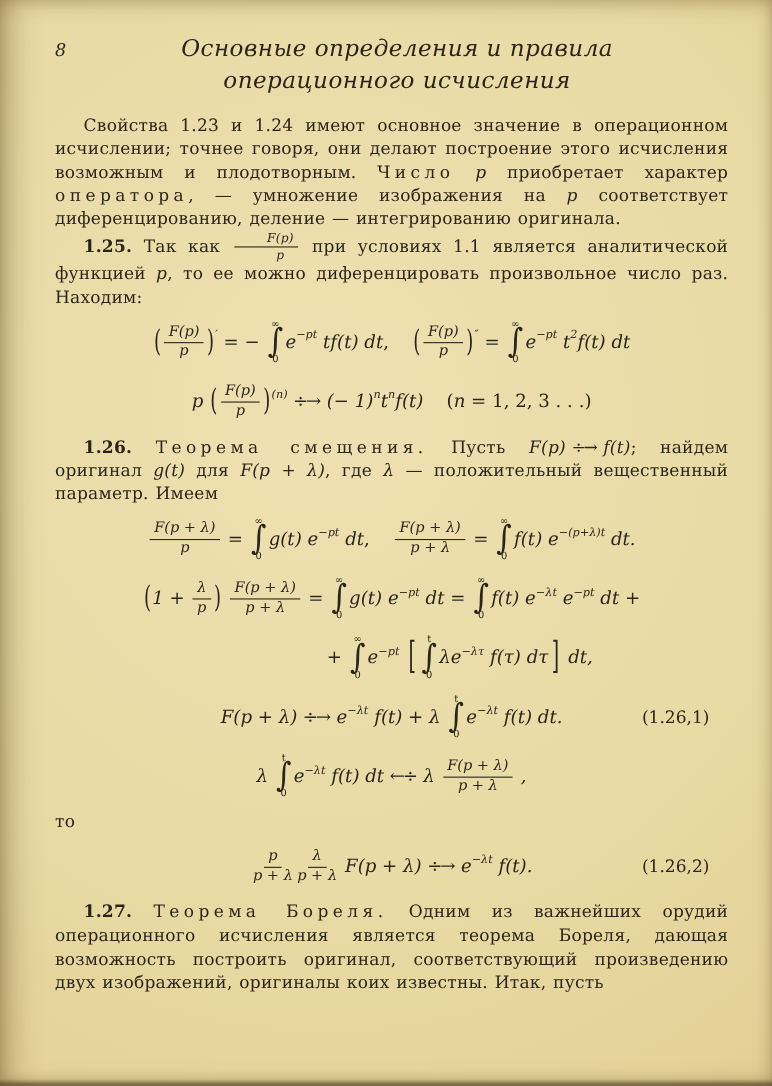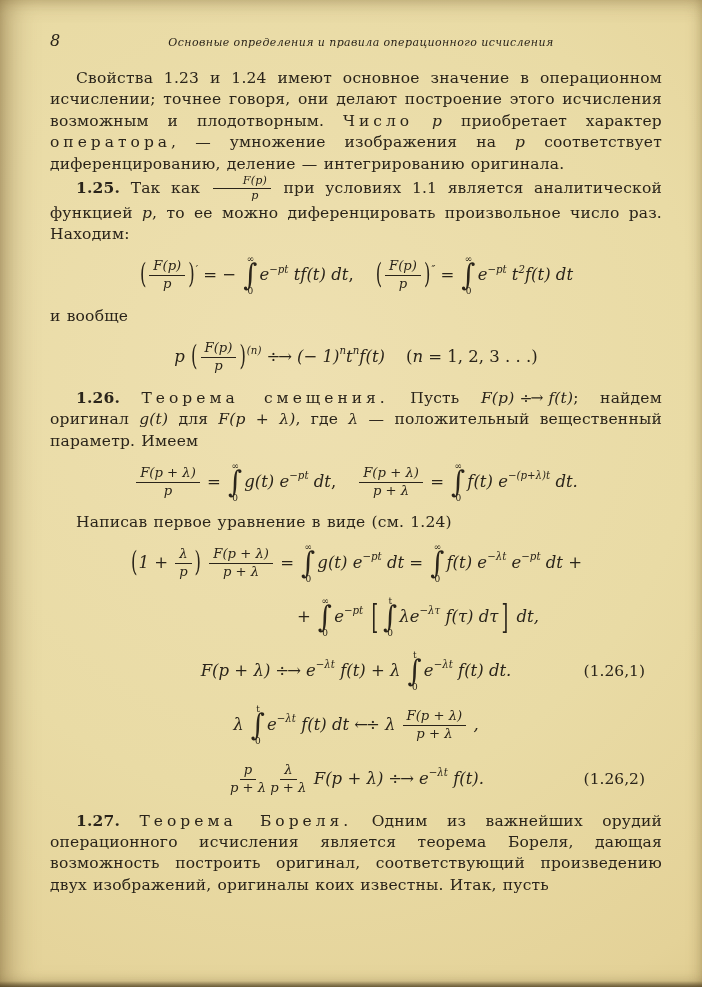--- a/index.html
+++ b/index.html
@@ -21,21 +21,21 @@
       inset 0 -8px 14px -7px rgba(80,60,25,.4);
   }
   .page::after{
     content:"";position:absolute;left:0;right:0;bottom:0;height:6px;
     background:linear-gradient(to top, rgba(45,33,12,.55), rgba(45,33,12,0));
     pointer-events:none;
   }
   
   .running-head{display:flex;align-items:baseline;margin-bottom:16px;}
   .pagenum{font-style:italic;width:70px;flex:0 0 auto;font-size:16px;}
-  .head-title{flex:1;text-align:center;font-style:italic;font-size:11px;letter-spacing:.4px;padding-right:60px;}
+  .head-title{flex:1;text-align:center;font-style:italic;font-size:21px;letter-spacing:.4px;padding-right:60px;}
   
   .para{margin:0;text-align:justify;letter-spacing:.2px;word-spacing:1px;}
   .indent{text-indent:26px;}
   .bd{font-weight:bold;}
   .it{font-style:italic;}
   .spaced{letter-spacing:4px;}
   .rm{font-style:normal;}
   
   .display{position:relative;display:flex;justify-content:center;align-items:center;margin:6px 0;min-height:48px;}
   .display.shift{transform:translateX(62px);}
@@ -95,21 +95,20 @@
           <span class="msup">″</span>
           <span class="mt"> = </span>
           <span class="intg"><span class="ia">∞</span><span class="ig">∫</span><span class="ib">0</span></span>
           <span class="mt">e</span>
           <span class="msup">−pt</span>
           <span class="mt"> t</span>
           <span class="msup">2</span>
           <span class="mt">f(t) dt</span>
         </span>
       </div>
-      <p class="para"><span class="mt">и вообще</span></p>
       <div class="display">
         <span class="formula">
           <span class="mt">p </span>
           <span class="bigp">(</span>
           <span class="frac"><span class="fn"><span class="mt">F(p)</span></span><span class="fd"><span class="mt">p</span></span></span>
           <span class="bigp">)</span>
           <span class="msup">(n)</span>
           <span class="arr">÷→</span>
           <span class="mt">(− 1)</span>
           <span class="msup">n</span>
@@ -132,21 +131,20 @@
           <span class="mt"> dt</span>
           <span class="rm">,    </span>
           <span class="frac"><span class="fn"><span class="mt">F(p + λ)</span></span><span class="fd"><span class="mt">p + λ</span></span></span>
           <span class="mt"> = </span>
           <span class="intg"><span class="ia">∞</span><span class="ig">∫</span><span class="ib">0</span></span>
           <span class="mt">f(t) e</span>
           <span class="msup">−(p+λ)t</span>
           <span class="mt"> dt.</span>
         </span>
       </div>
-      <p class="para indent"><span class="mt">Написав первое уравнение в виде (см. 1.24)</span></p>
       <div class="display">
         <span class="formula">
           <span class="bigp">(</span>
           <span class="mt">1 + </span>
           <span class="frac"><span class="fn"><span class="mt">λ</span></span><span class="fd"><span class="mt">p</span></span></span>
           <span class="bigp">)</span>
           <span class="mt"> </span>
           <span class="frac"><span class="fn"><span class="mt">F(p + λ)</span></span><span class="fd"><span class="mt">p + λ</span></span></span>
           <span class="mt"> = </span>
           <span class="intg"><span class="ia">∞</span><span class="ig">∫</span><span class="ib">0</span></span>
@@ -197,20 +195,21 @@
           <span class="intg"><span class="ia">t</span><span class="ig">∫</span><span class="ib">0</span></span>
           <span class="mt">e</span>
           <span class="msup">−λt</span>
           <span class="mt"> f(t) dt</span>
           <span class="arr">←÷</span>
           <span class="mt">λ </span>
           <span class="frac"><span class="fn"><span class="mt">F(p + λ)</span></span><span class="fd"><span class="mt">p + λ</span></span></span>
           <span class="mt"> ,</span>
         </span>
       </div>
+      <p class="para"><span class="mt">то</span></p>
       <div class="display">
         <span class="formula">
           <span class="frac"><span class="fn"><span class="mt">p</span></span><span class="fd"><span class="mt">p + λ</span></span></span>
           <span class="frac"><span class="fn"><span class="mt">λ</span></span><span class="fd"><span class="mt">p + λ</span></span></span>
           <span class="mt"> F(p + λ)</span>
           <span class="arr">÷→</span>
           <span class="mt">e</span>
           <span class="msup">−λt</span>
           <span class="mt"> f(t).</span>
         </span>

